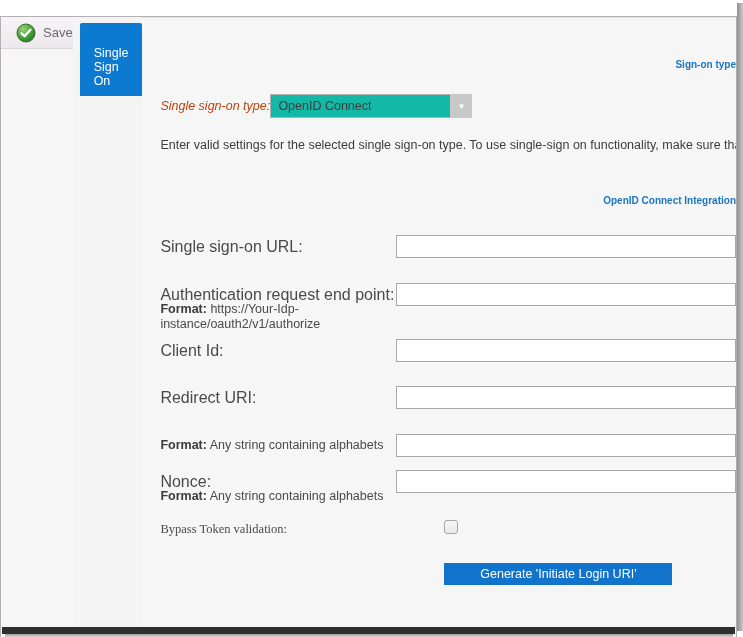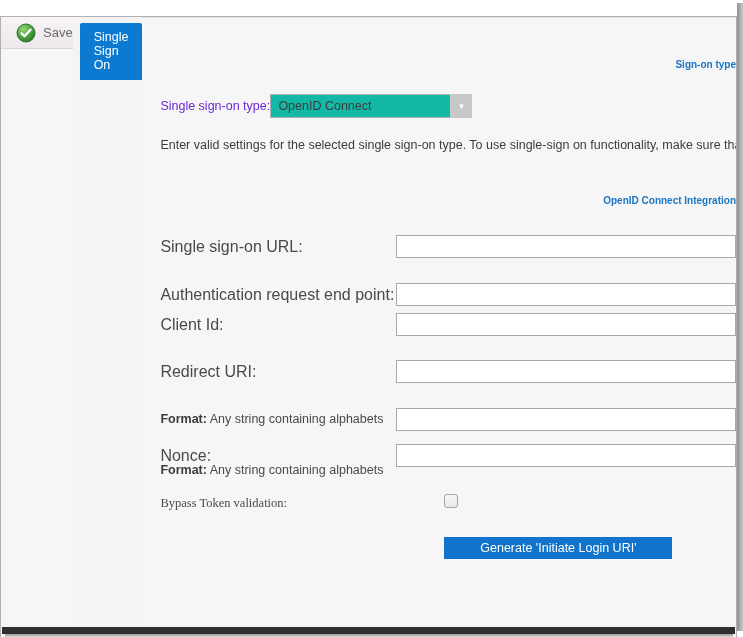--- a/index.html
+++ b/index.html
@@ -29,35 +29,35 @@
     border-bottom: 1px solid #d8d4d7;
     display: flex; align-items: center; padding-left: 15px;
   }
   .save-btn { display: flex; align-items: center; gap: 7px; cursor: pointer; }
   .save-icon { width: 20px; height: 20px; display: inline-flex; }
   .save-label { color: #6b6b6b; font-size: 13px; }
   
   .tabbar { flex: 0 0 34px; background: #f4f4f4; padding: 6px 0 0 7px; }
   .tab {
     display: inline-block; background: #0d7ad2; color: #ffffff;
-    font-size: 12.5px; padding: 7px 14px 8px; border-radius: 2px 2px 0 0;
+    font-size: 12.5px; padding: 23px 14px 8px; border-radius: 2px 2px 0 0;
     cursor: pointer;
   }
   
   .content {
     flex: 1; background: #f6f6f6; border-top: 1px solid #e4e4e4;
     padding: 0 0 0 18px; overflow: hidden;
   }
   h2.section-heading {
     color: #1b76c3; font-size: 10px; font-weight: bold; line-height: 17px; text-align: right;
   }
   .h-first { margin-top: 38px; }
   .h-second { margin-top: 40px; margin-bottom: 26px; }
   .type-row { margin-top: 21px; display: flex; align-items: center; }
-  .type-row label { width: 110px; font-size: 12.5px; color: #6d28d9; }
+  .type-row label { width: 110px; font-size: 12.5px; color: #c2410c; font-style: italic; }
   .select {
     width: 202px; height: 24px; background: #14b8a6; border: 1px solid #b0b0b0;
     display: flex; align-items: center; cursor: pointer; justify-content: space-between;
   }
   .select-value { flex: 1; font-size: 12.5px; color: #3c3c3c; padding-left: 7px; }
   .select-arrow {
     width: 22px; height: 24px; margin: -1px -1px -1px 0;
     background: #c8c8c8; color: #ffffff; font-size: 8px;
     display: flex; align-items: center; justify-content: center;
   }
@@ -141,20 +141,21 @@
       <div class="field-row mb25">
         <div class="label-col">
           <label>Single sign-on URL:</label>
         </div>
         <input type="text" class="text-input" value="" style="">
       </div>
 
       <div class="field-row mb7">
         <div class="label-col">
           <label>Authentication request end point:</label>
+          <div class="format-line"><b>Format:</b><span> https://Your-Idp-instance/oauth2/v1/authorize</span></div>
         </div>
         <input type="text" class="text-input" value="" style="">
       </div>
 
       <div class="field-row mb24">
         <div class="label-col">
           <label>Client Id:</label>
         </div>
         <input type="text" class="text-input" value="" style="">
       </div>

